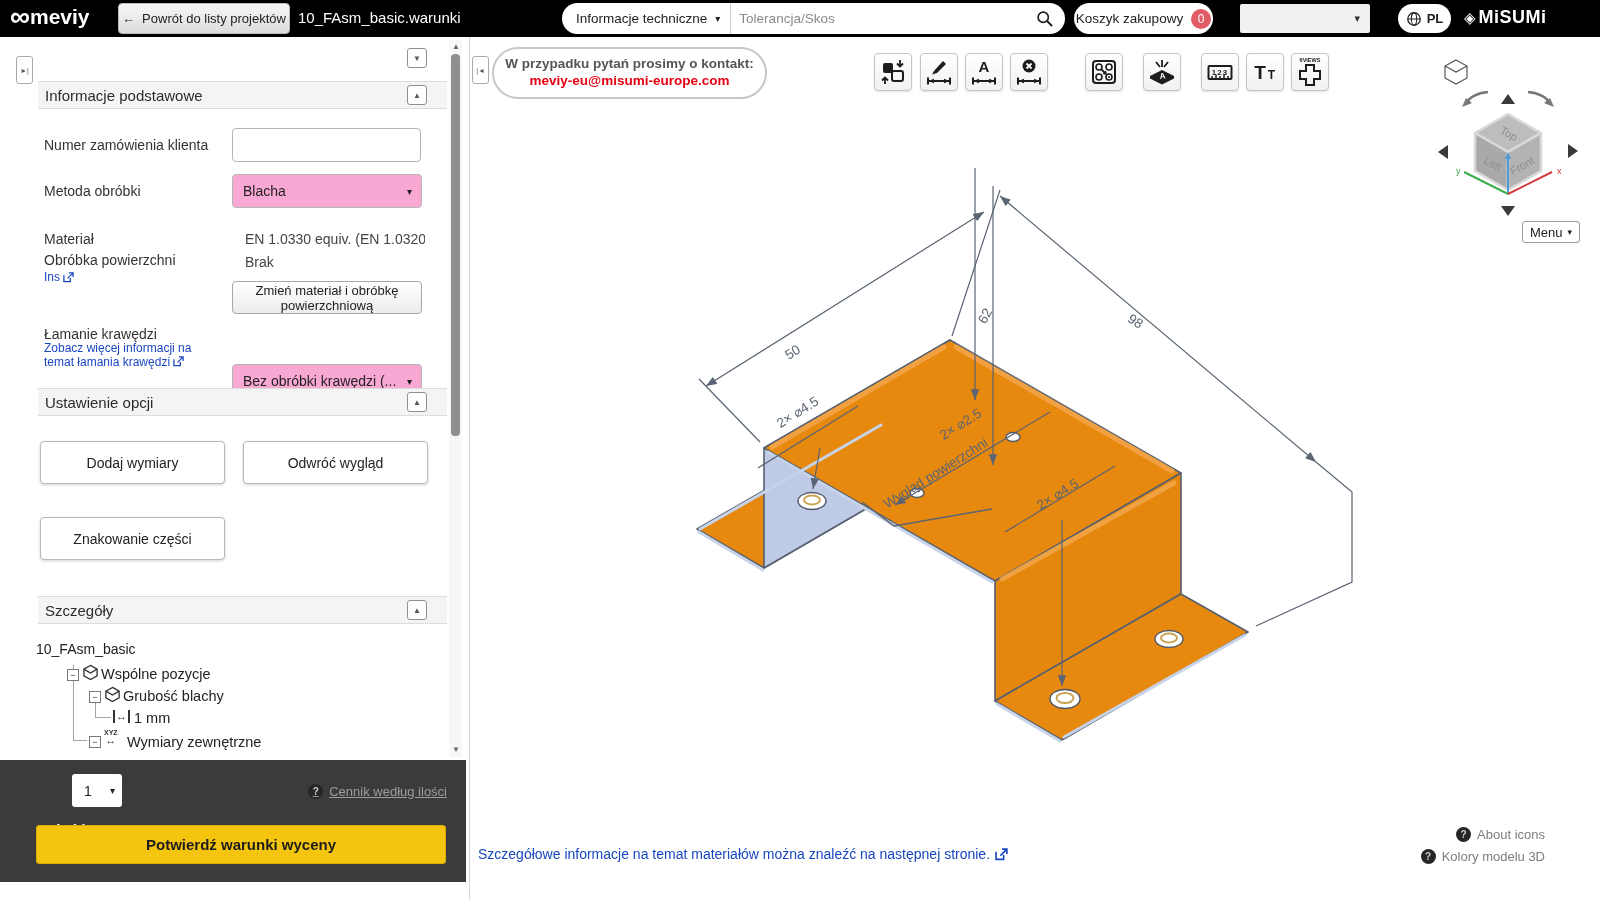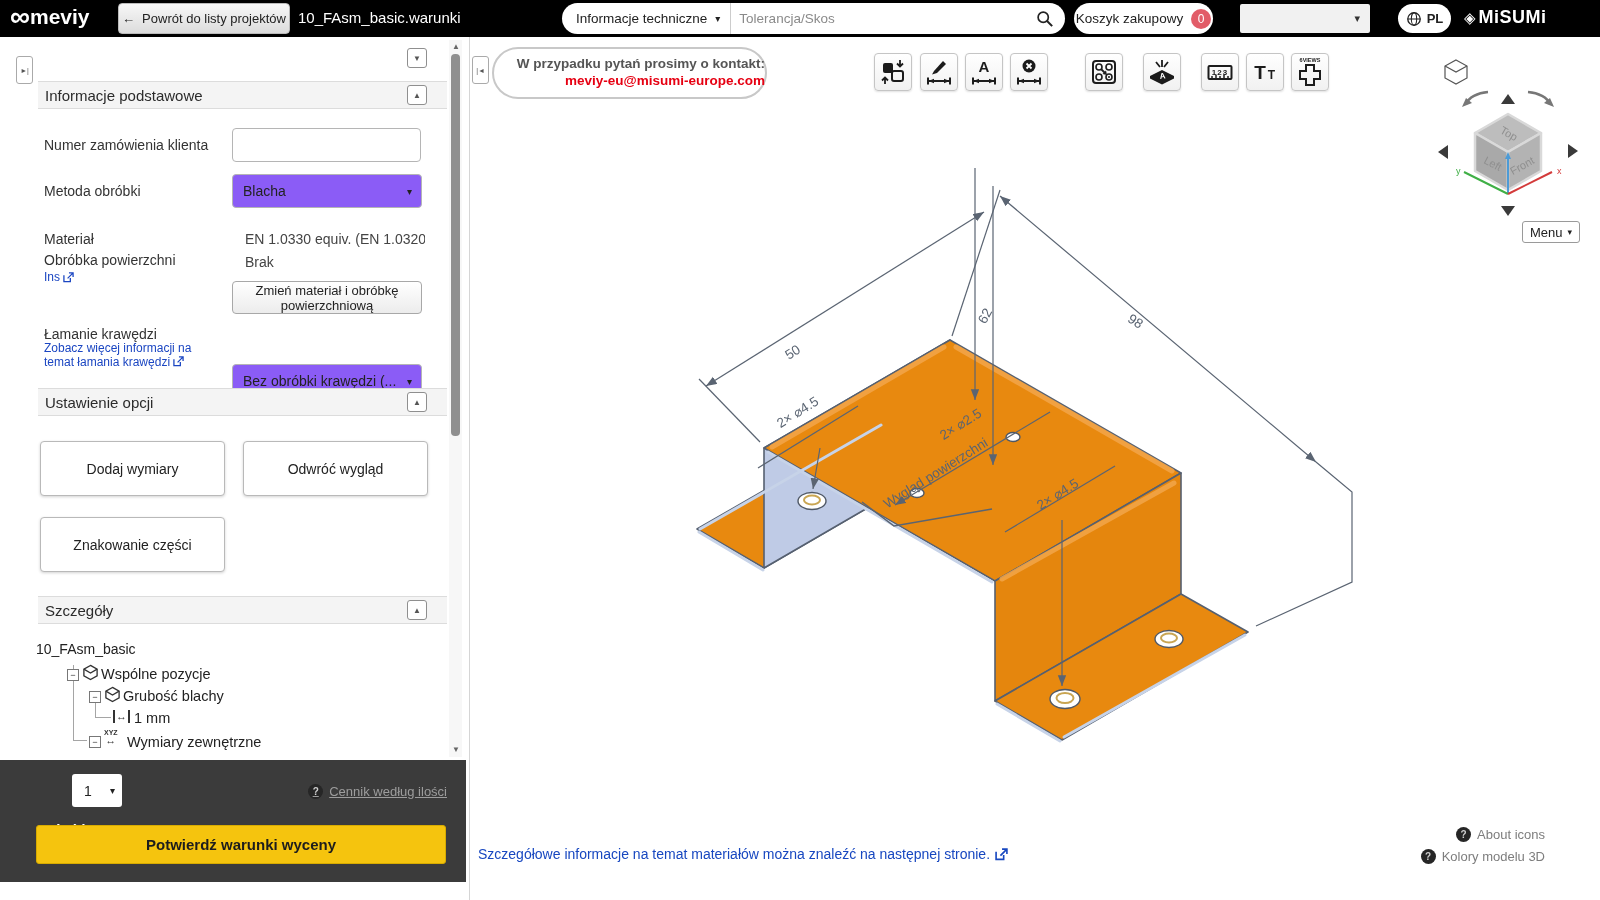--- a/index.html
+++ b/index.html
@@ -29,25 +29,25 @@
   .misumi .word { font-size:18px; font-weight:bold; letter-spacing:0.5px; }
 
   
   #sidebar { left:0; top:37px; width:470px; height:863px; background:#fff; z-index:10; border-right:1px solid #d5d5d5; }
   .handle { width:17px; height:28px; background:#fff; border:1px solid #aaa; border-radius:3px; font-size:7px; color:#555; display:flex; align-items:center; justify-content:center; cursor:pointer; }
   .sec-header { left:38px; width:409px; height:28px; background:#f4f4f4; border-top:1px solid #dcdcdc; border-bottom:1px solid #dcdcdc; display:flex; align-items:center; font-size:15px; color:#2b2b2b; padding-left:7px; }
   .toggle { left:407px; width:20px; height:20px; background:#fff; border:1px solid #8f8f8f; border-radius:3px; font-size:8px; color:#555; display:flex; align-items:center; justify-content:center; cursor:pointer; }
   .flabel { font-size:14px; color:#333; }
   .fvalue { font-size:14px; color:#444; }
   .tinput { width:189px; height:34px; border:1px solid #b5b5b5; border-radius:4px; padding:0 10px; font-size:14px; font-family:inherit; outline:none; background:#fff; }
-  .dd { width:190px; height:34px; border:1px solid #b5b5b5; border-radius:4px; background:#8b5cf6; display:flex; align-items:center; font-size:14px; color:#222; padding:0 26px 0 10px; position:relative; cursor:pointer; white-space:nowrap; overflow:hidden; }
+  .dd { width:190px; height:34px; border:1px solid #b5b5b5; border-radius:4px; background:#f9a8d4; display:flex; align-items:center; font-size:14px; color:#222; padding:0 26px 0 10px; position:relative; cursor:pointer; white-space:nowrap; overflow:hidden; }
   .dd .chev { position:absolute; right:9px; top:11px; font-size:10px; color:#222; }
   .bluelink { color:#1b46c2; font-size:12px; cursor:pointer; }
   .btn2l { width:190px; height:33px; background:linear-gradient(#fff,#ececec); border:1px solid #a8a8a8; border-radius:4px; font-size:13px; color:#222; display:flex; align-items:center; justify-content:center; text-align:center; line-height:15px; cursor:pointer; }
-  .bigbtn { width:185px; height:55px; background:#fff; border:1px solid #b9b9b9; border-radius:4px; box-shadow:0 1px 3px rgba(0,0,0,0.18); font-size:14px; color:#222; display:flex; align-items:center; justify-content:center; cursor:pointer; }
+  .bigbtn { width:185px; height:43px; background:#fff; border:1px solid #b9b9b9; border-radius:4px; box-shadow:0 1px 3px rgba(0,0,0,0.18); font-size:14px; color:#222; display:flex; align-items:center; justify-content:center; cursor:pointer; }
   .treeroot { font-size:14px; color:#222; }
   .treelabel { font-size:14.5px; color:#222; }
   .expander { width:12px; height:12px; border:1px solid #777; background:#fff; font-size:9px; line-height:10px; text-align:center; color:#333; }
   .tline { background:#a5a5a5; }
   .dimglyph { border-left:2px solid #333; border-right:2px solid #333; font-size:11px; line-height:13px; padding:0 1px; color:#333; }
   .xyzglyph { font-size:7px; font-weight:bold; line-height:7px; color:#333; text-align:center; }
   .xyzglyph .ar { font-size:11px; line-height:9px; }
   
   .sbtrack { left:449px; top:3px; width:13px; height:717px; background:#f7f7f7; }
   .sbthumb { left:451px; top:17px; width:9px; height:382px; background:#8f8f8f; border-radius:4px; }
@@ -56,21 +56,21 @@
   
   #sfooter { left:0; top:760px; width:466px; height:122px; background:#3b3b3b; z-index:12; }
   .qty-label { color:#fff; font-size:15px; font-weight:bold; }
   .qtydd { width:50px; height:33px; background:#fff; border-radius:3px; display:flex; align-items:center; padding-left:12px; font-size:14px; position:relative; cursor:pointer; }
   .qtydd .chev { position:absolute; right:7px; top:11px; font-size:10px; }
   .pricing { color:#9d9d9d; font-size:13px; text-decoration:underline; cursor:pointer; display:flex; align-items:center; gap:6px; }
   .qicon { width:15px; height:15px; border-radius:50%; background:#262626; color:#cfcfcf; font-size:10px; font-weight:bold; display:flex; align-items:center; justify-content:center; text-decoration:none; }
   .confirm { left:36px; top:65px; width:410px; height:39px; background:#f5c40e; border:1px solid #d8ab00; border-radius:3px; font-size:15px; font-weight:bold; color:#1d1d1d; display:flex; align-items:center; justify-content:center; cursor:pointer; }
 
   
-  .bubble { left:492px; top:47px; width:275px; height:52px; border:2px solid #c8c8c8; border-radius:26px; background:#fff; text-align:right; padding-top:7px; z-index:5; }
+  .bubble { left:492px; top:47px; width:275px; height:52px; border:2px solid #c8c8c8; border-radius:26px; background:#fff; text-align:center; padding-top:7px; z-index:5; }
   .bubble .l1 { font-size:13.5px; font-weight:bold; color:#555; }
   .bubble .l2 { font-size:13.5px; font-weight:bold; color:#e60012; margin-top:2px; }
   .toolbtn { top:53px; width:38px; height:38px; background:linear-gradient(#fff,#f1f1f1); border:1px solid #c5c5c5; border-radius:4px; box-shadow:0 1px 2px rgba(0,0,0,0.12); display:flex; align-items:center; justify-content:center; cursor:pointer; z-index:5; }
   .menu-btn { left:1522px; top:221px; width:58px; height:22px; background:#fff; border:1px solid #9a9a9a; border-radius:3px; font-size:13px; color:#222; display:flex; align-items:center; justify-content:center; gap:5px; cursor:pointer; z-index:6; }
   .footlink { left:478px; top:846px; font-size:14px; color:#1747c0; display:flex; align-items:center; gap:5px; cursor:pointer; z-index:5; }
   .rightinfo { right:55px; font-size:13px; color:#7d7d7d; display:flex; align-items:center; gap:6px; cursor:pointer; z-index:5; }
   svg text { font-family:"Liberation Sans","DejaVu Sans",sans-serif; }
 </style>
 </head>
 <body>

